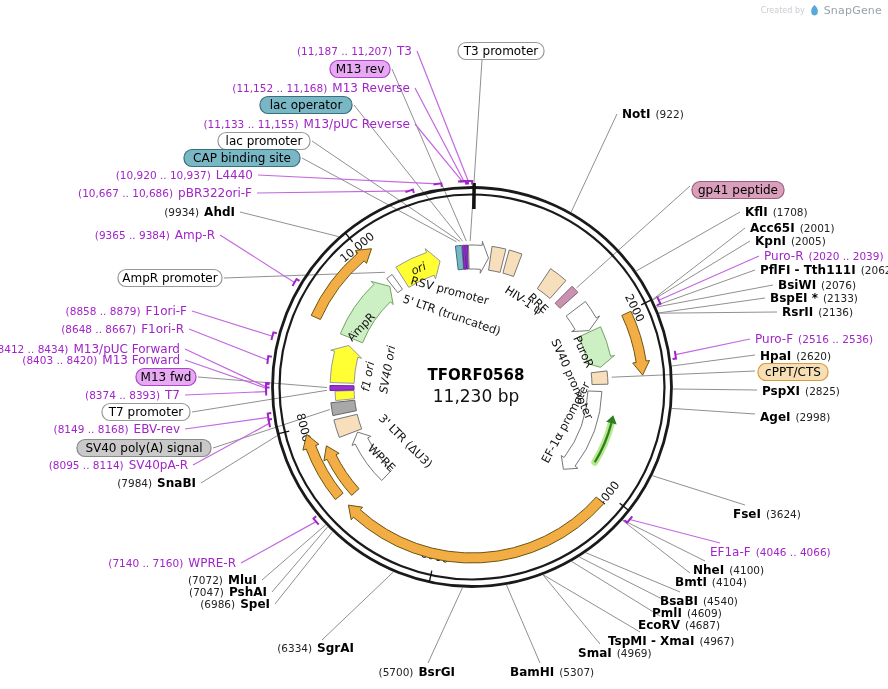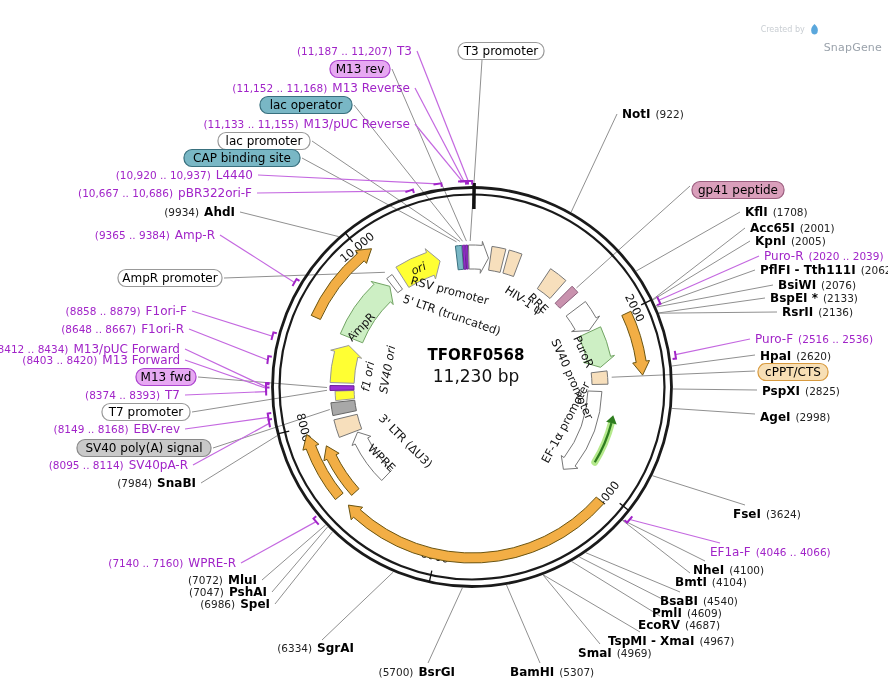--- a/index.html
+++ b/index.html
@@ -1,22 +1,22 @@
 <!DOCTYPE html>
 <html><head>
 <meta charset="utf-8">
 <style>
   html,body{margin:0;padding:0;background:#fff;}
   #stage{position:relative;width:888px;height:689px;background:#fff;overflow:hidden;
          font-family:"DejaVu Sans",sans-serif;}
   #map{position:absolute;left:0;top:0;}
   #brand{position:absolute;top:4px;right:6px;display:flex;align-items:center;gap:4px;}
   #brand .createdby{font-size:8px;color:#c9ced3;}
-  #brand .brandname{font-size:11px;color:#9aa2ab;font-weight:500;letter-spacing:.2px;margin-top:37px;}
-  #center-title{position:absolute;left:376px;top:346px;width:200px;text-align:center;pointer-events:none;}
+  #brand .brandname{font-size:11px;color:#9aa2ab;font-weight:500;letter-spacing:.2px;}
+  #center-title{position:absolute;left:376px;top:366px;width:200px;text-align:center;pointer-events:none;}
   #center-title .pname{font-size:15px;font-weight:bold;color:#000;}
   #center-title .psize{font-size:17px;color:#111;margin-top:2px;}
   text{font-family:"DejaVu Sans",sans-serif;}
   .pos{font-size:10.5px;fill:#222;}
   .enz{font-size:12px;font-weight:bold;fill:#000;}
   .rng{font-size:10.5px;fill:#A124C8;}
   .pname{font-size:12px;fill:#A124C8;}
   .inline-lbl{font-size:11.5px;fill:#111;}
   .tick-lbl{font-size:11.5px;fill:#111;}
   .boxlbl{font-size:12px;fill:#000;}

